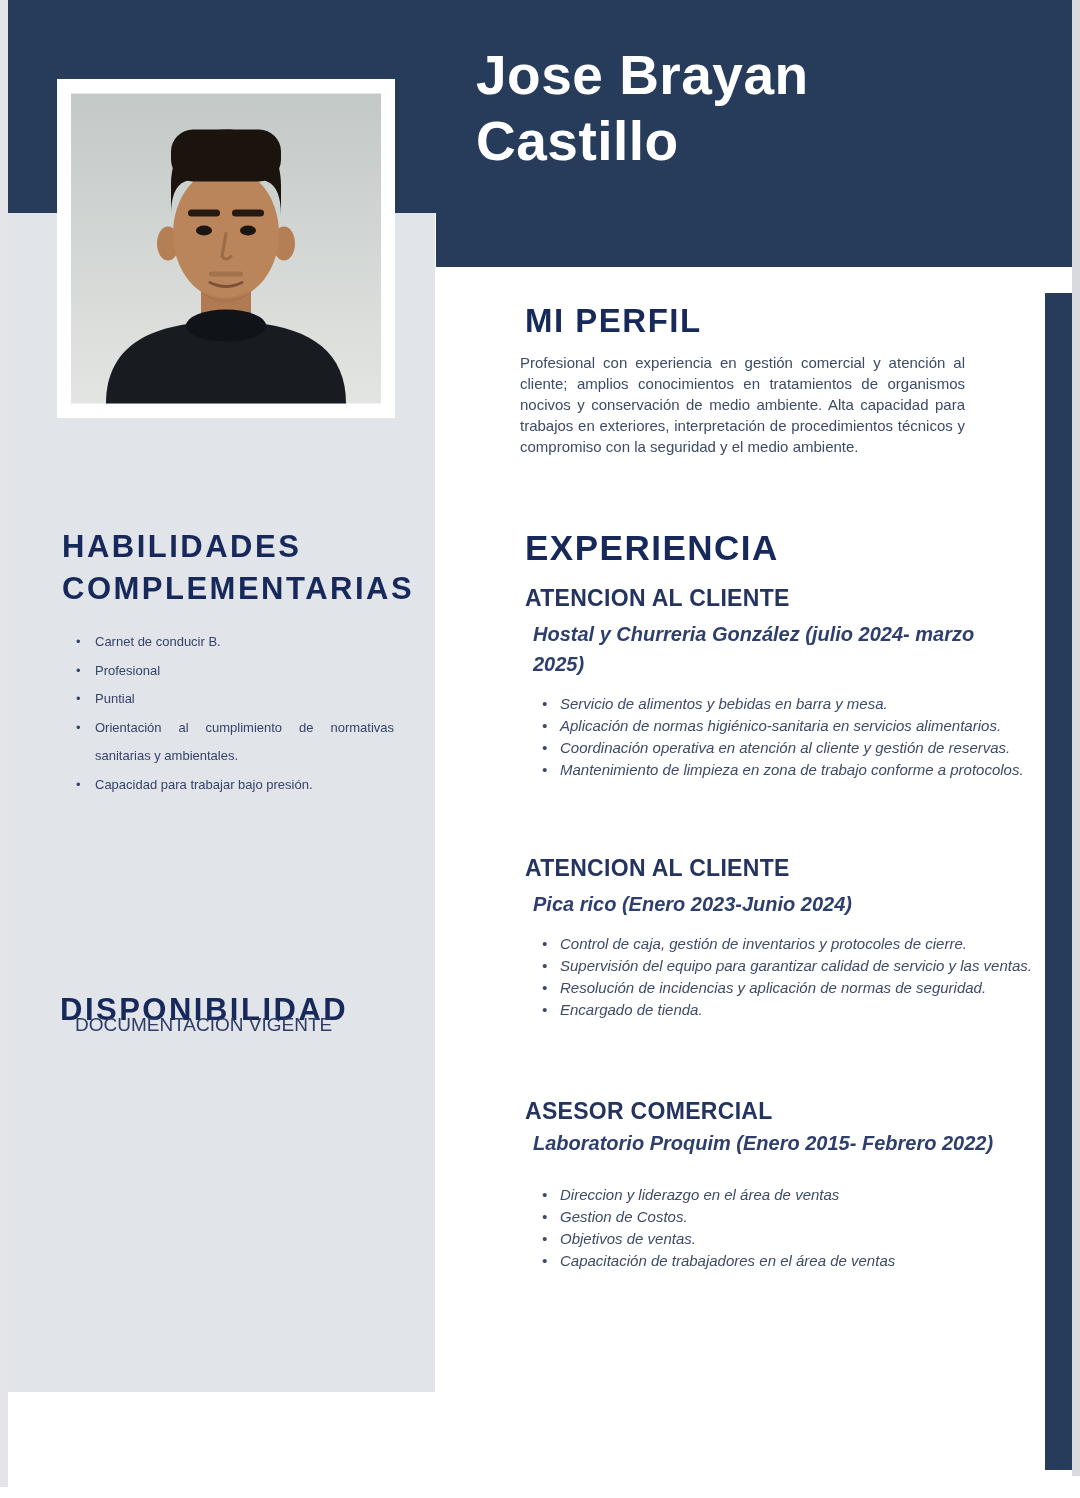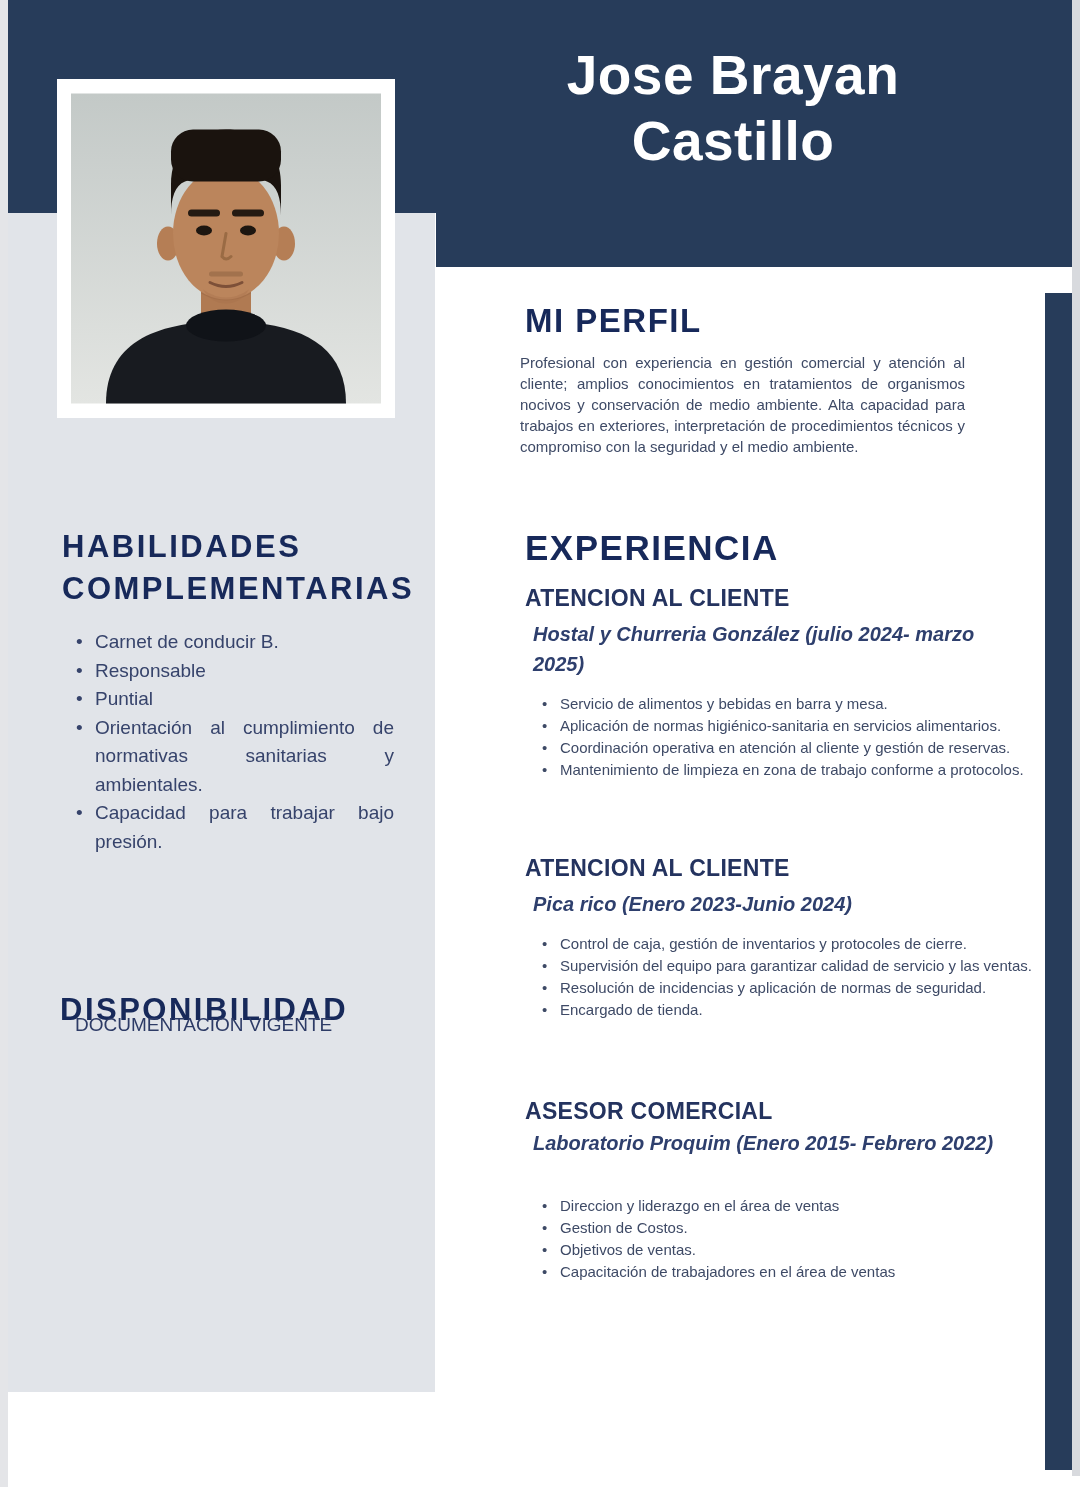--- a/index.html
+++ b/index.html
@@ -9,58 +9,58 @@
   *{margin:0;padding:0;box-sizing:border-box;}
   html,body{background:#fff;}
   .page{position:relative;width:1080px;height:1498px;background:#fff;overflow:hidden;
          font-family:"Liberation Sans", sans-serif;}
   .edge{position:absolute;top:0;}
   .edge-left{left:0;width:8px;height:1487px;background:#e4e5e8;}
   .edge-right{right:0;width:8px;height:1476px;background:#d8dade;}
 
   .header-left{position:absolute;left:8px;top:0;width:428px;height:213px;background:var(--navy);}
   .name-block{position:absolute;left:436px;top:0;width:636px;height:267px;background:var(--navy);
-              display:flex;flex-direction:column;justify-content:center;align-items:center;
+              display:flex;flex-direction:column;justify-content:center;align-items:flex-start;
               padding:8px 82px 60px 40px;}
   .name-line{color:var(--white);font-size:55px;font-weight:700;line-height:66px;text-align:right;letter-spacing:0.5px;}
 
   .sidebar-bg{position:absolute;left:8px;top:213px;width:427px;height:1179px;background:var(--sidebar);}
 
   .photo-frame{position:absolute;left:57px;top:79px;width:338px;height:339px;background:#fff;padding:14px;}
   .photo-frame svg{display:block;width:100%;height:100%;}
 
   .side-title{position:absolute;color:var(--heading);font-weight:700;}
   .contact-title{left:82px;top:445px;font-size:31px;letter-spacing:3px;}
   .skills-title{left:62px;top:526px;width:380px;font-size:31px;letter-spacing:2.5px;line-height:42px;}
   .avail-title{left:60px;top:992px;font-size:31px;letter-spacing:2.5px;}
 
   ul{list-style:none;}
   .skills{position:absolute;left:62px;top:628px;width:332px;}
-  .skills li{position:relative;padding-left:33px;font-size:19px;line-height:28.5px;
+  .skills li{position:relative;padding-left:33px;font-size:13px;line-height:28.5px;
              color:var(--sidebody);text-align:justify;}
   .skills li::before{content:"•";position:absolute;left:14px;top:0;color:var(--sidebody);}
 
   .avail-items{position:absolute;left:75px;top:1010px;font-size:19px;line-height:29px;color:#2d3b66;}
 
   .main-title{position:absolute;color:var(--heading);font-weight:700;}
   .profile-title{left:525px;top:302px;font-size:33px;letter-spacing:1.5px;}
   .experience-title{left:525px;top:528px;font-size:35px;letter-spacing:1.5px;}
   .profile-text{position:absolute;left:520px;top:352px;width:445px;font-size:15px;line-height:21px;
                 color:var(--body);text-align:justify;}
 
   .job{position:absolute;left:520px;width:520px;}
   .job1{top:583px;} .job2{top:853px;} .job3{top:1096px;}
   .job .role{color:var(--role);font-size:23px;font-weight:700;line-height:30px;letter-spacing:0.3px;padding-left:5px;}
   .job .company{color:var(--company);font-size:20px;font-weight:700;font-style:italic;
                 line-height:30px;margin-top:6px;padding-left:13px;width:490px;}
   .job3 .company{margin-top:2px;}
   .job ul{margin-top:14px;}
-  .job3 ul{margin-top:37px;}
+  .job3 ul{margin-top:26px;}
   .job li{position:relative;padding-left:40px;font-size:15px;line-height:22px;
-          color:var(--body);text-align:justify;}
+          color:var(--body);text-align:justify;font-style:italic;}
   .job li::before{content:"•";position:absolute;left:22px;top:0;color:var(--body);}
 
   .right-strip{position:absolute;left:1045px;top:293px;width:27px;height:1177px;background:var(--navy);}
 </style>
 </head>
 <body>
 
 <div class="page">
 
   <div class="edge edge-left"></div>
@@ -112,21 +112,21 @@
       <path d="M139,189 q16,8 32,0" fill="none" stroke="#7d5038" stroke-width="3" stroke-linecap="round"></path>
       <path d="M132,196 q23,16 46,0 q-8,14 -23,14 q-15,0 -23,-14 Z" fill="#a5714a" opacity="0.35"></path>
     </svg>
   </div>
 
 
   <h2 class="side-title skills-title">HABILIDADES COMPLEMENTARIAS</h2>
 
   <ul class="skills">
     <li>Carnet de conducir B.</li>
-    <li>Responsable</li>
+    <li>Profesional</li>
     <li>Puntial</li>
     <li>Orientación al cumplimiento de normativas sanitarias y ambientales.</li>
     <li>Capacidad para trabajar bajo presión.</li>
   </ul>
 
   <h2 class="side-title avail-title">DISPONIBILIDAD</h2>
 
   <div class="avail-items">
     <div>DOCUMENTACION VIGENTE</div>
   </div>

